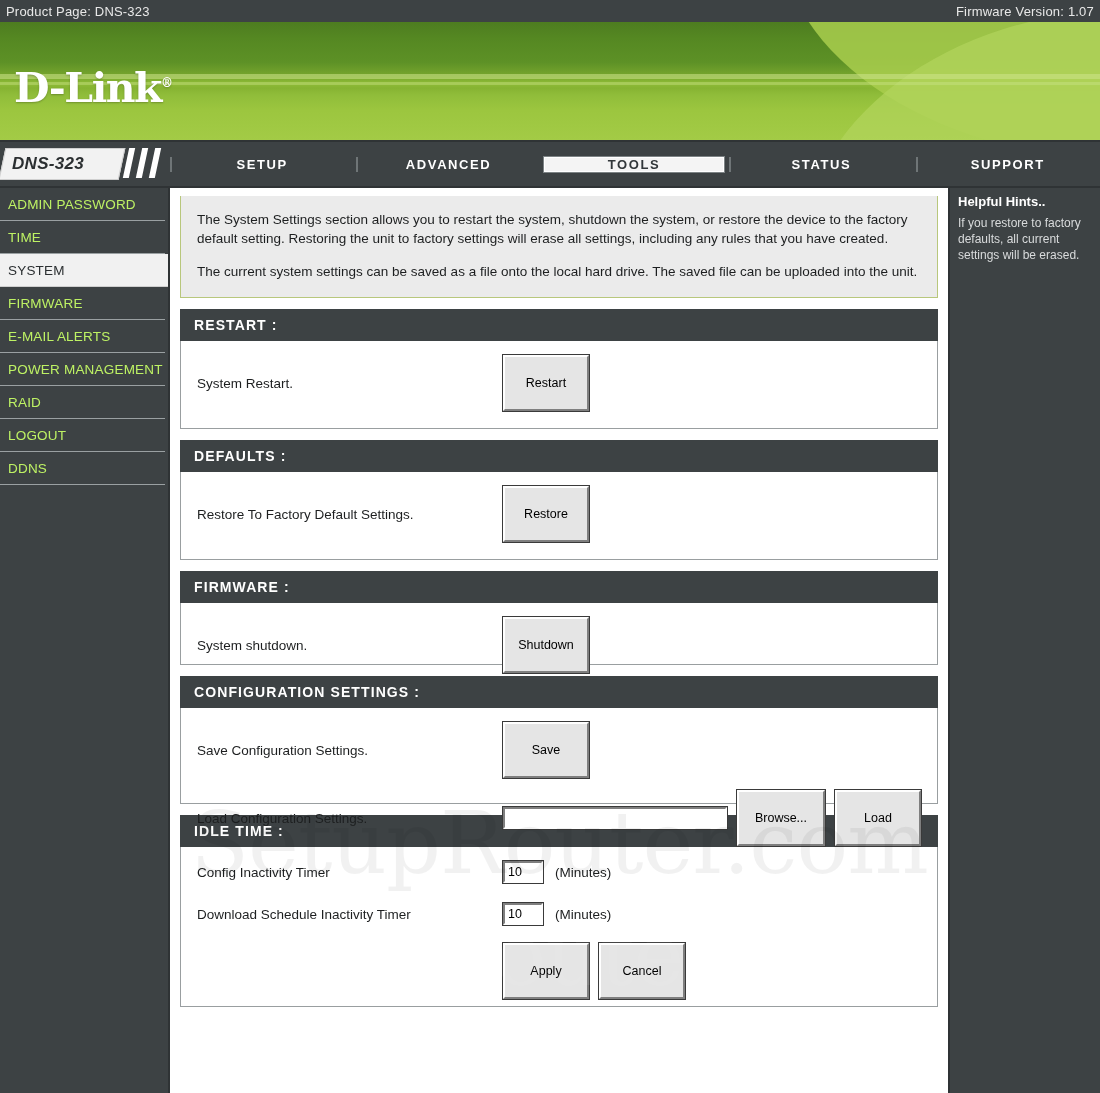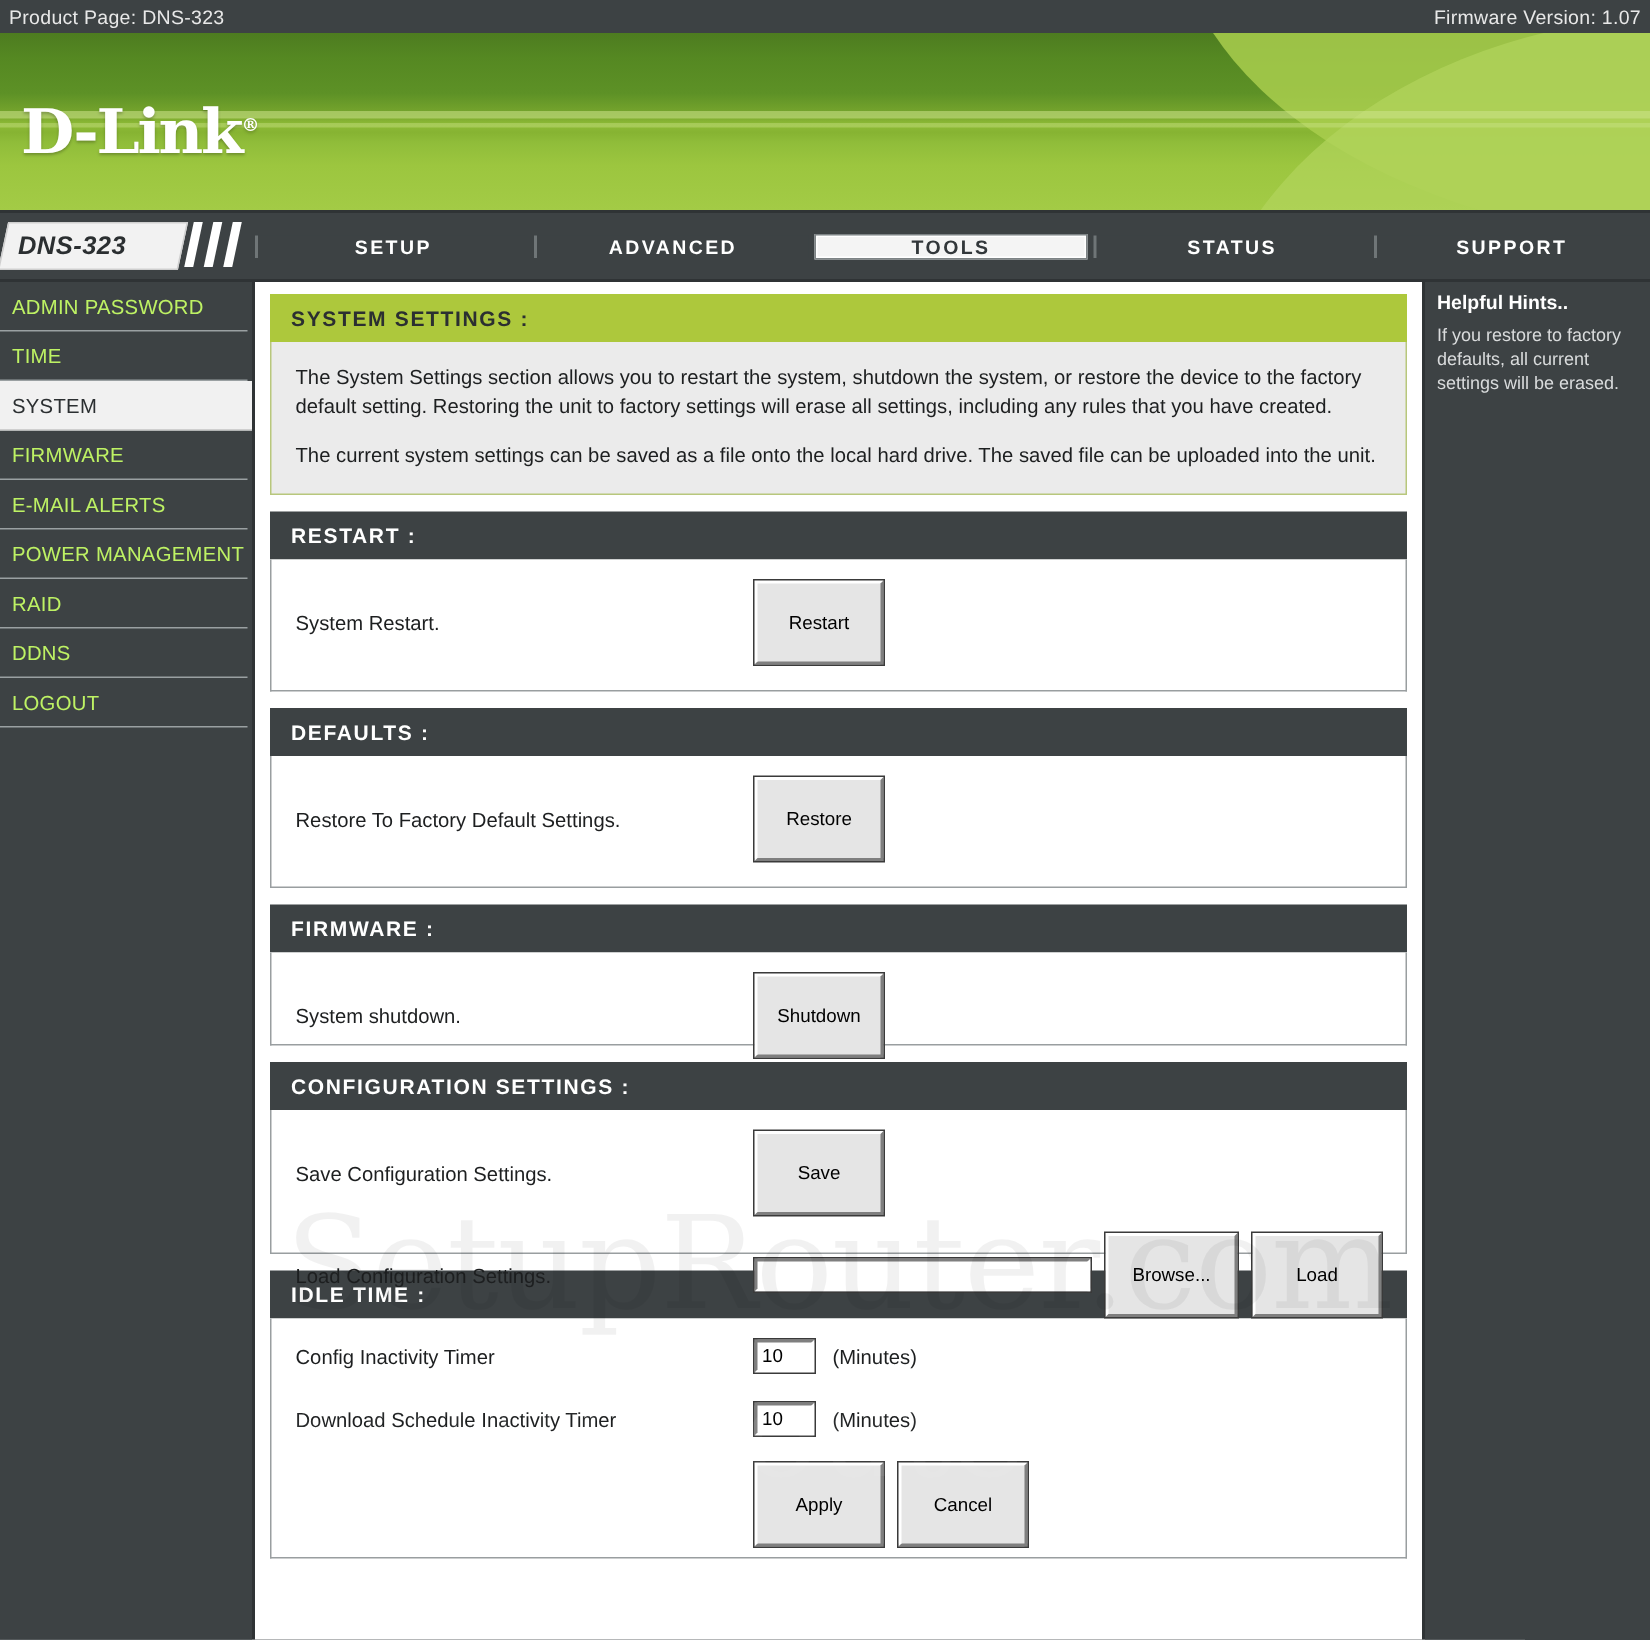--- a/index.html
+++ b/index.html
@@ -394,30 +394,29 @@
 <div class="page">
 
   <div class="sidebar">
     <div class="side-item">ADMIN PASSWORD</div>
     <div class="side-item">TIME</div>
     <div class="side-item active">SYSTEM</div>
     <div class="side-item">FIRMWARE</div>
     <div class="side-item">E-MAIL ALERTS</div>
     <div class="side-item">POWER MANAGEMENT</div>
     <div class="side-item">RAID</div>
+    <div class="side-item">LOGOUT</div>
     <div class="side-item">DDNS</div>
-    <div class="side-item">LOGOUT</div>
   </div>
 
   <div class="content">
 
     <div class="watermark">SetupRouter.com</div>
 
     <div class="panel">
-      <div class="panel-head green">SYSTEM SETTINGS :</div>
       <div class="panel-body tinted">
         <p>The System Settings section allows you to restart the system, shutdown the system, or restore the device to the factory default setting. Restoring the unit to factory settings will erase all settings, including any rules that you have created.</p>
         <p>The current system settings can be saved as a file onto the local hard drive. The saved file can be uploaded into the unit.</p>
       </div>
     </div>
 
     <div class="panel">
       <div class="panel-head">RESTART :</div>
       <div class="panel-body" style="height:88px;">
         <div class="row">

